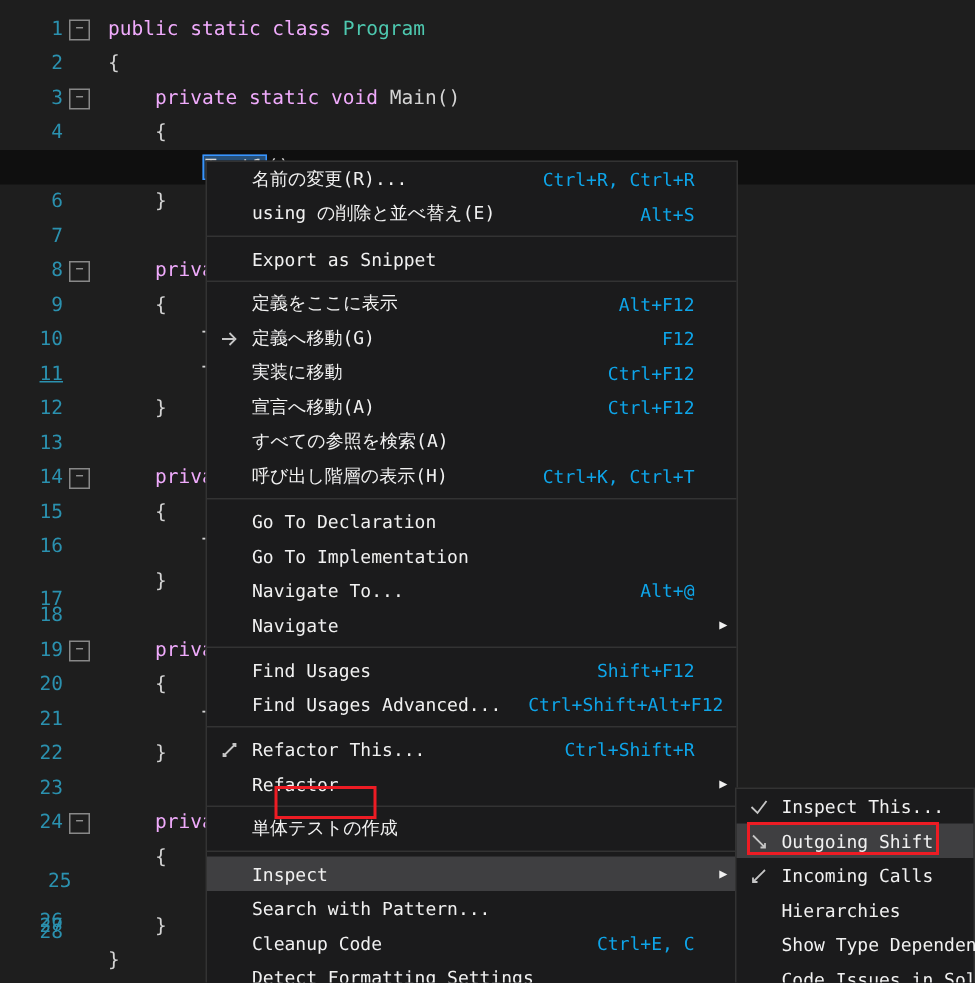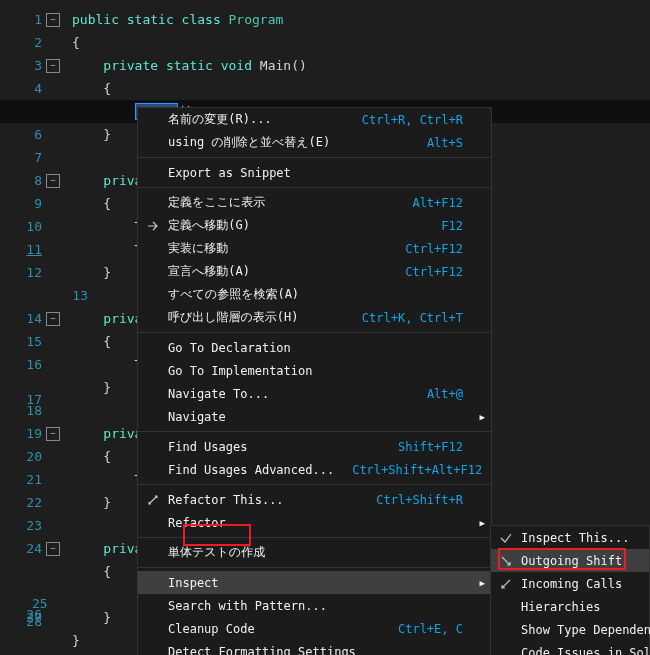--- a/index.html
+++ b/index.html
@@ -3,21 +3,21 @@
 <meta charset="utf-8">
 <style>
   * { margin:0; padding:0; box-sizing:border-box; font-family:"Consolas","Segoe UI",monospace; }
   body { background:#1e1e1e; color:#d4d4d4; width:650px; height:655px; overflow:hidden; font-size:13px; position:relative; }
   .editor { position:relative; width:100%; height:100%; }
   .gutter { position:absolute; left:0; top:0; width:72px; height:100%; background:#1e1e1e; }
   .line-num { position:absolute; left:0; width:42px; text-align:right; color:#2b91af; font-size:13px; line-height:23px; }
   .fold { position:absolute; left:46px; width:14px; height:14px; border:1px solid #888; color:#aaa; font-size:9px; line-height:11px; text-align:center; background:#1e1e1e; cursor:pointer; }
   .code { position:absolute; left:72px; top:0; right:0; }
   .code-line { position:absolute; white-space:pre; font-size:13px; line-height:23px; }
-  .kw { color:#5eead4; }
+  .kw { color:#f0abfc; }
   .cls { color:#4ec9b0; }
   .sel { background:#264f78; border:1px solid #3794ff; padding:0 1px; }
   .cur-line { position:absolute; left:0; width:650px; height:23px; background:#0f0f0f; }
   
   .menu { position:absolute; background:#1b1b1c; border:1px solid #333; width:355px; font-family:"Segoe UI",sans-serif; font-size:12px; color:#f1f1f1; }
   .menu-row { display:flex; align-items:center; height:23px; padding:0 28px 0 6px; position:relative; }
   .menu-row:hover, .menu-row.hi { background:#3f3f41; }
   .menu-icon { width:18px; height:18px; margin-right:6px; display:flex; align-items:center; justify-content:center; flex-shrink:0; }
   .menu-label { flex:1; white-space:nowrap; }
   .menu-short { color:#0ea5e9; margin-left:18px; white-space:nowrap; }
@@ -40,36 +40,36 @@
       <div class="line-num" style="top: 77px;">4</div>
       <div class="line-num" style="top: 100px;">5</div>
       <div class="line-num" style="top: 123px;">6</div>
       <div class="line-num" style="top: 146px;">7</div>
       <div class="line-num" style="top: 169px;">8</div>
       <div class="fold" style="top: 174px;">−</div>
       <div class="line-num" style="top: 192px;">9</div>
       <div class="line-num" style="top: 215px;">10</div>
       <div class="line-num" style="top: 238px; text-decoration: underline;">11</div>
       <div class="line-num" style="top: 261px;">12</div>
-      <div class="line-num" style="top: 284px; margin-left: 46px;">13</div>
+      <div class="line-num" style="top: 284px;">13</div>
       <div class="line-num" style="top: 307px;">14</div>
       <div class="fold" style="top: 312px;">−</div>
       <div class="line-num" style="top: 330px;">15</div>
       <div class="line-num" style="top: 353px;">16</div>
       <div class="line-num" style="top: 388px;">17</div>
       <div class="line-num" style="top: 399px;">18</div>
       <div class="line-num" style="top: 422px;">19</div>
       <div class="fold" style="top: 427px;">−</div>
       <div class="line-num" style="top: 445px;">20</div>
       <div class="line-num" style="top: 468px;">21</div>
       <div class="line-num" style="top: 491px;">22</div>
       <div class="line-num" style="top: 514px;">23</div>
       <div class="line-num" style="top: 537px;">24</div>
       <div class="fold" style="top: 542px;">−</div>
-      <div class="line-num" style="top: 592px; padding-left: 32px;">25</div>
+      <div class="line-num" style="top: 576px; padding-left: 32px;">25</div>
       <div class="line-num" style="top: 603px;">26</div>
       <div class="line-num" style="top: 606px;">27</div>
       <div class="line-num" style="top: 610px; text-align: right;">28</div>
     </div>
   <div class="code">
       <div class="code-line" style="top: 8px;"><span class="kw">public static class</span> <span class="cls">Program</span></div>
       <div class="code-line" style="top: 31px;">{</div>
       <div class="code-line" style="top: 54px;">    <span class="kw">private static void</span> Main()</div>
       <div class="code-line" style="top: 77px;">    {</div>
       <div class="cur-line" style="top: 100px; left: -72px;"></div>

